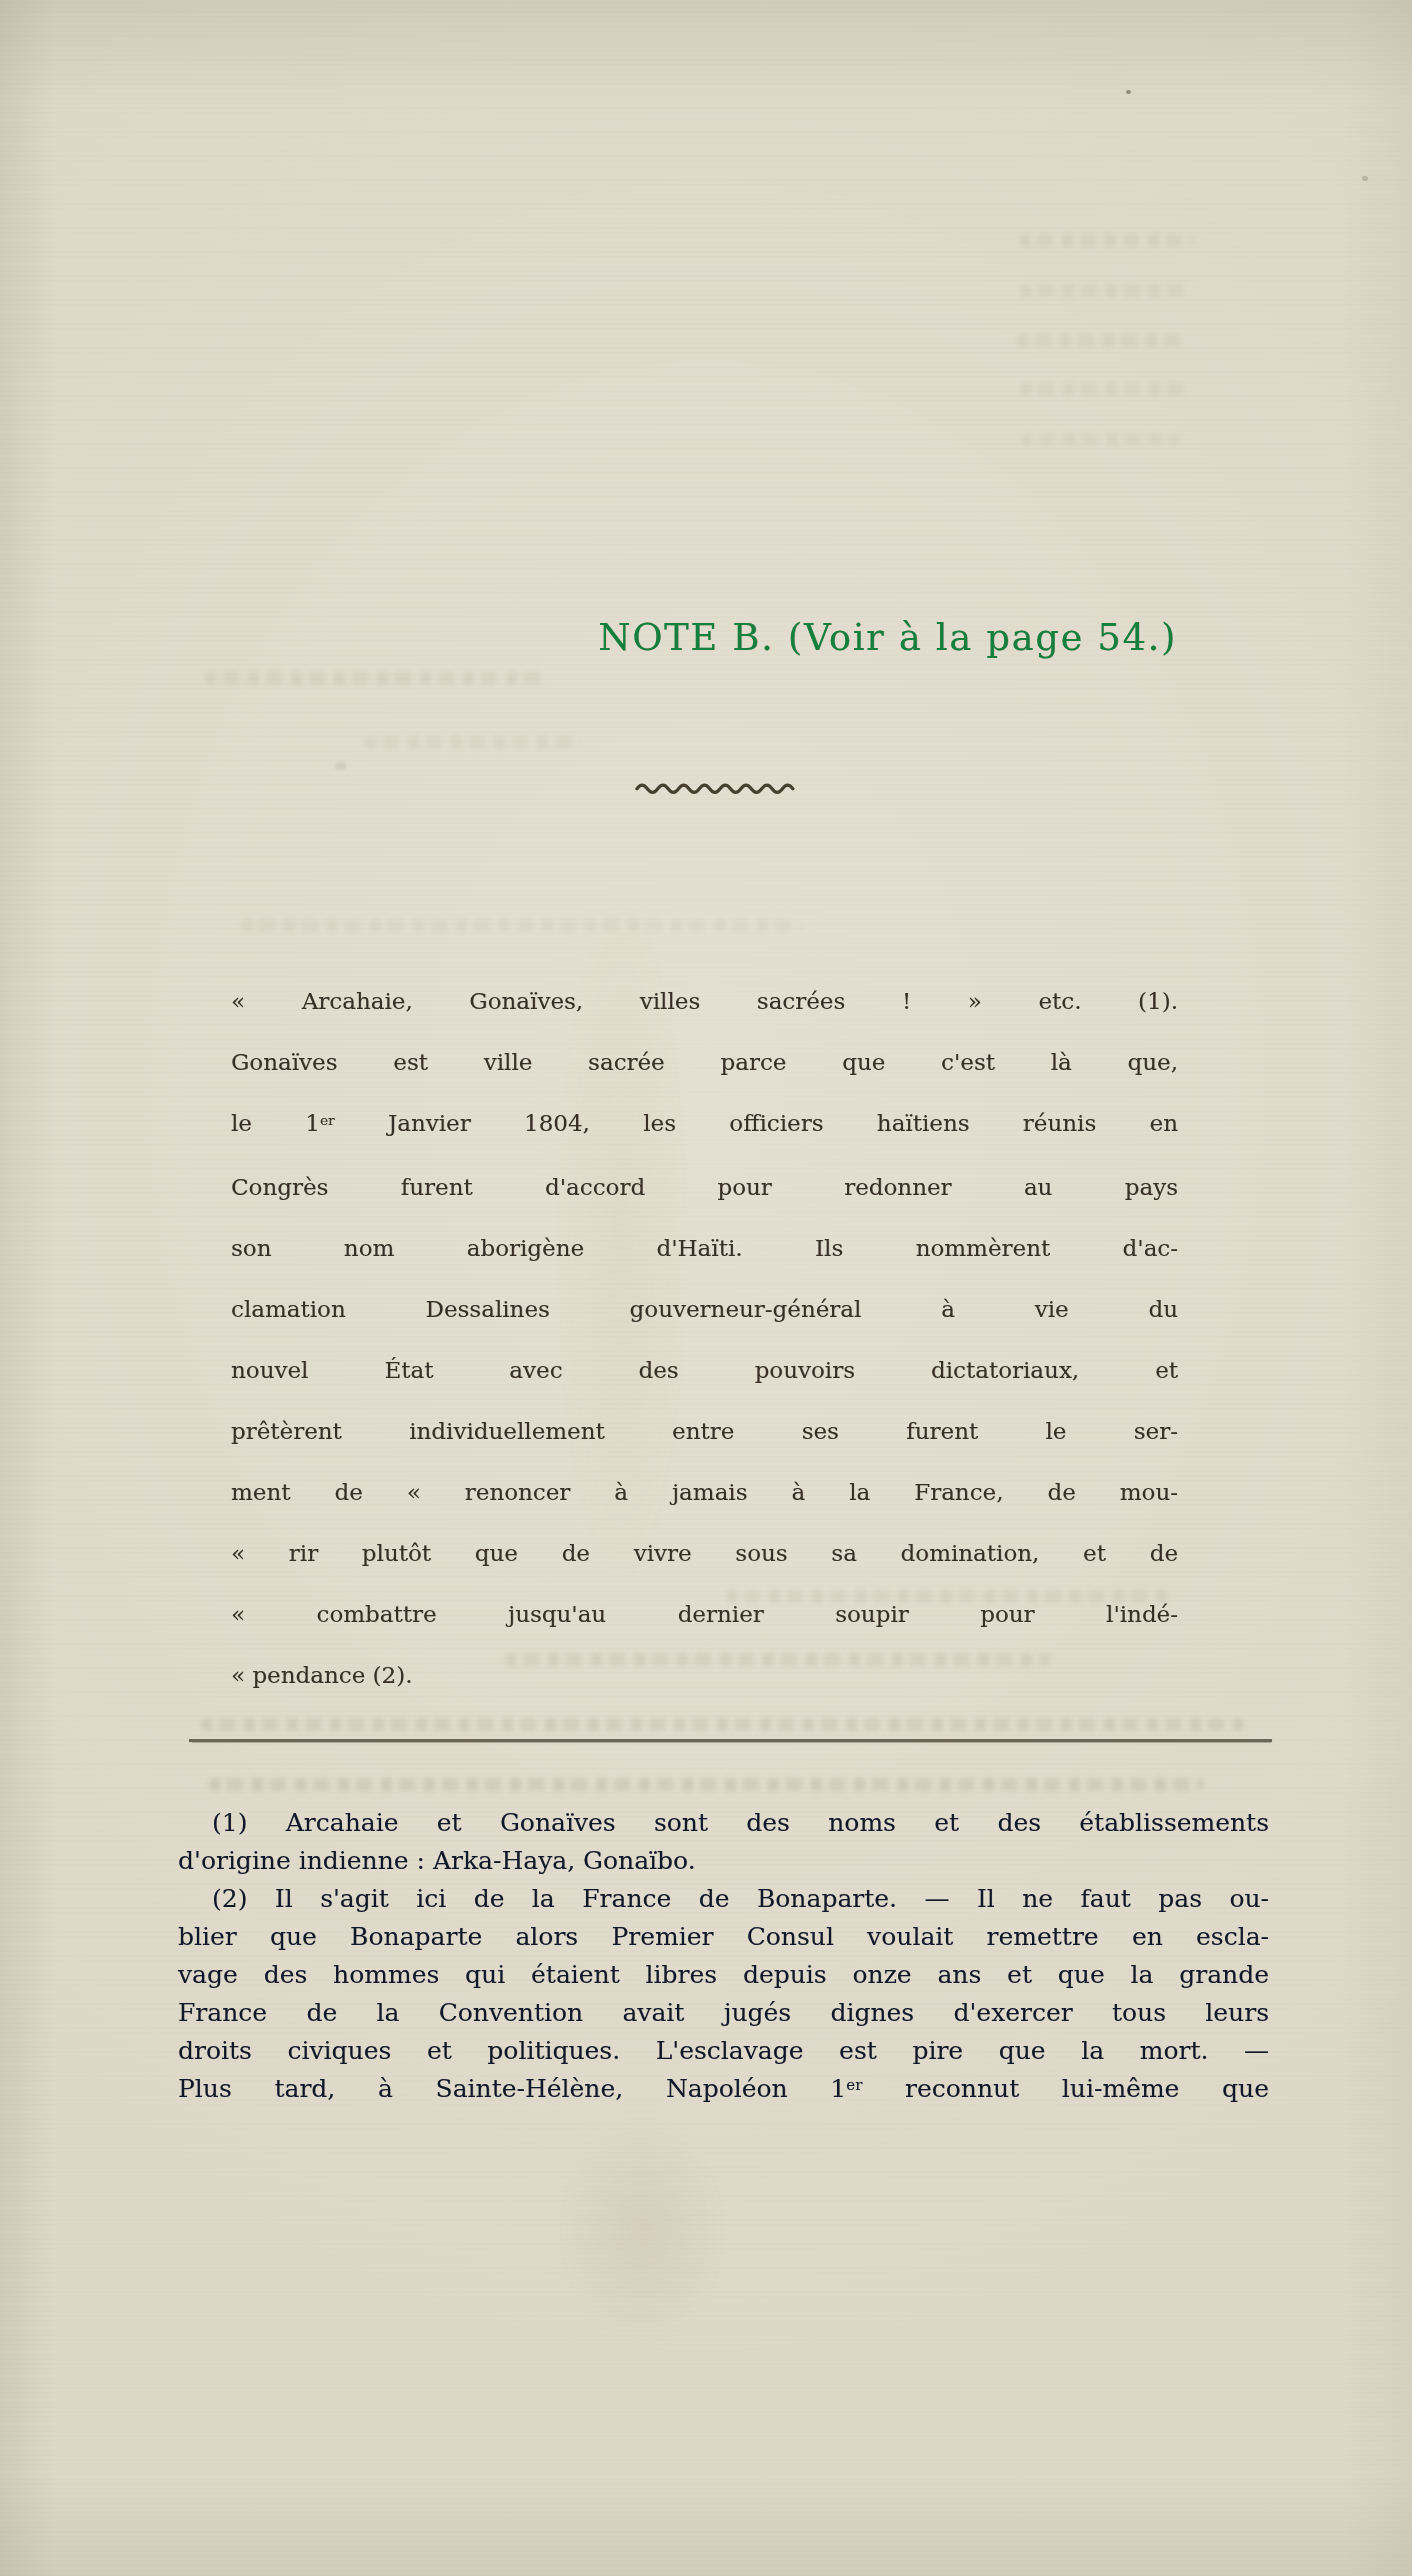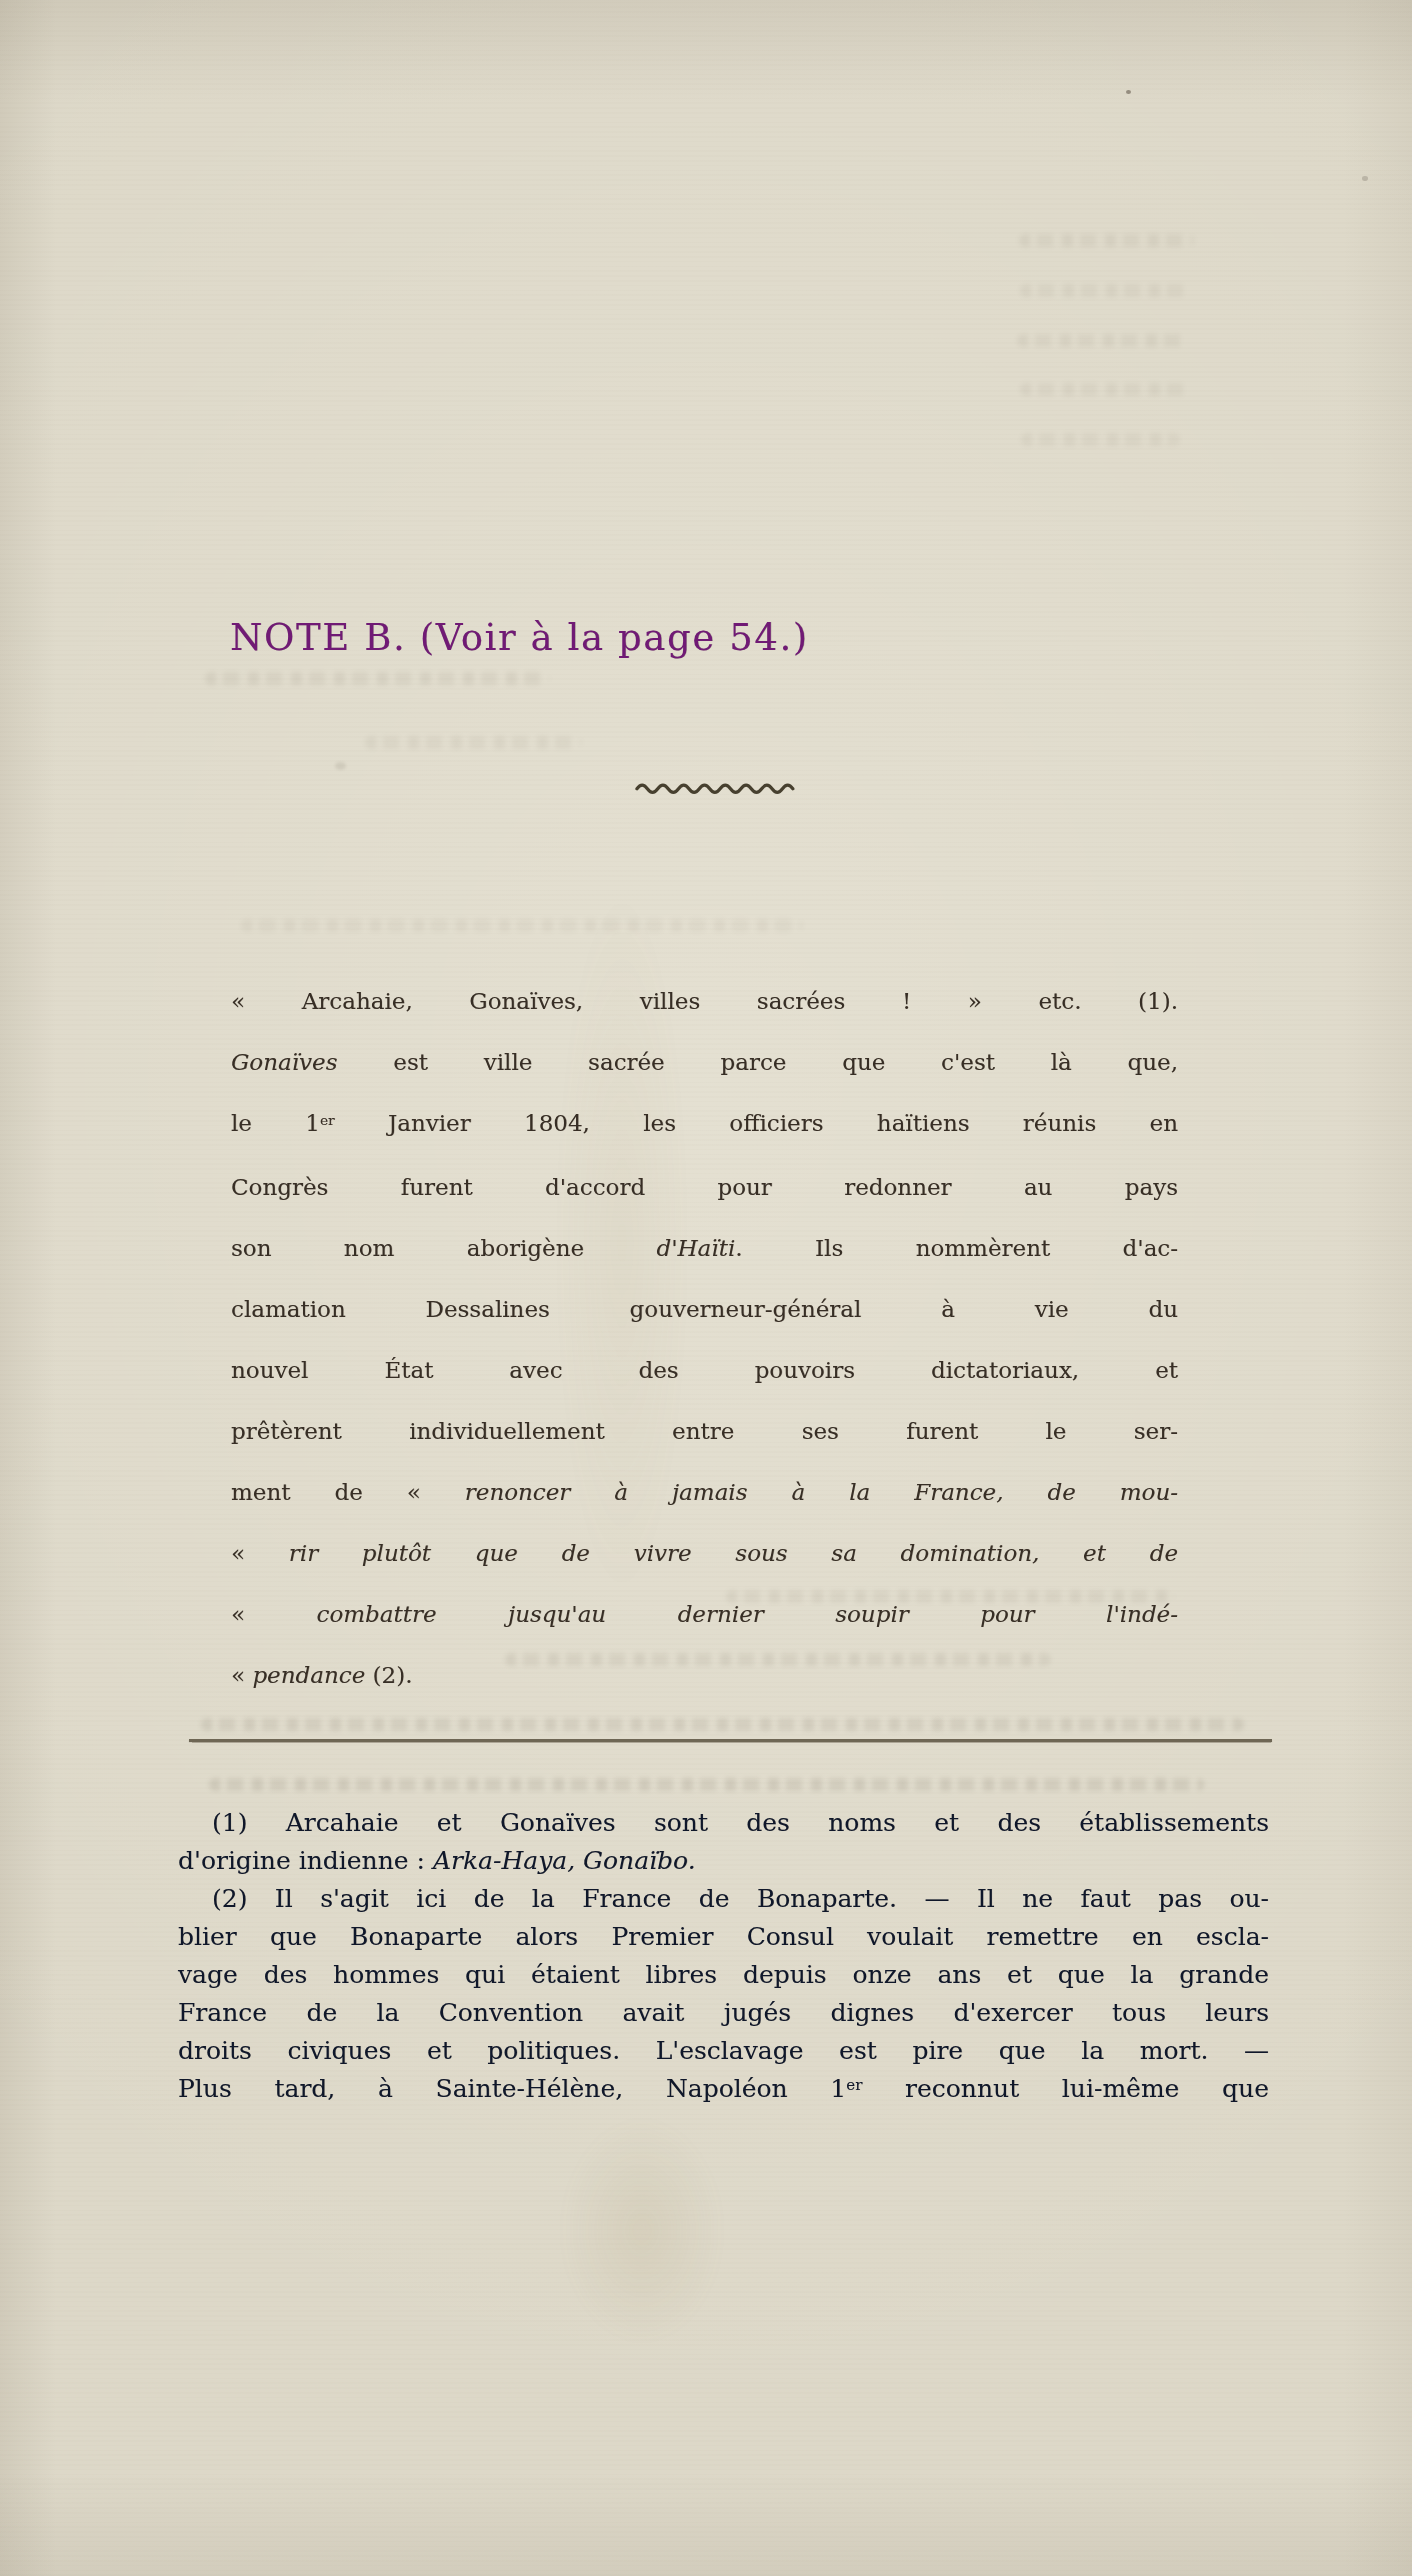--- a/index.html
+++ b/index.html
@@ -15,41 +15,41 @@
   .paper {
     position:absolute; inset:0; pointer-events:none;
     background:
       repeating-linear-gradient(0deg, rgba(150,138,115,0.028) 0 1.6px, rgba(0,0,0,0) 1.6px 4.8px),
       radial-gradient(120% 85% at 50% 42%, rgba(255,253,244,0.22) 0%, rgba(255,253,244,0) 62%),
       linear-gradient(90deg, rgba(118,106,86,0.12) 0%, rgba(118,106,86,0) 4%, rgba(118,106,86,0) 95%, rgba(118,106,86,0.07) 100%),
       linear-gradient(180deg, rgba(118,106,86,0.13) 0%, rgba(118,106,86,0) 4%, rgba(118,106,86,0) 96%, rgba(118,106,86,0.10) 100%);
   }
   .header {
     position:absolute; left:230px; top:611px; width:947px;
-    text-align:left;
+    text-align:right;
     font-size:37px; line-height:53px; letter-spacing:1.6px;
-    color:#701a75;
+    color:#15803d;
     text-shadow:0.4px 0.4px 0.6px rgba(60,50,40,0.35);
   }
   .squiggle { position:absolute; left:635px; top:780px; }
   .para {
     position:absolute; left:231px; top:971px; width:947px;
     font-size:23px; line-height:61px;
     text-shadow:0.4px 0.4px 0.6px rgba(60,50,40,0.30);
   }
   .fnotes {
     position:absolute; left:178px; top:1804px; width:1091px;
     font-size:25px; line-height:38px;
     color:#0f172a;
     text-shadow:0.3px 0.3px 0.5px rgba(60,50,40,0.30);
   }
   .tline { text-align:justify; text-align-last:justify; }
   .tline.nojust { text-align-last:left; }
   .tline.indent { text-indent:34px; }
-  .it { font-style:italic; }
+  .it { }
   .sup { font-size:0.60em; position:relative; top:-0.45em; }
   .rule {
     position:absolute; left:189px; top:1739px; width:1083px; height:3.2px;
     background:#6e6654;
     box-shadow:0 0.8px 0.8px rgba(110,100,85,0.45);
   }
   
   .ghost {
     position:absolute; height:13px; border-radius:6.4px;
     filter:blur(2.4px); pointer-events:none;

